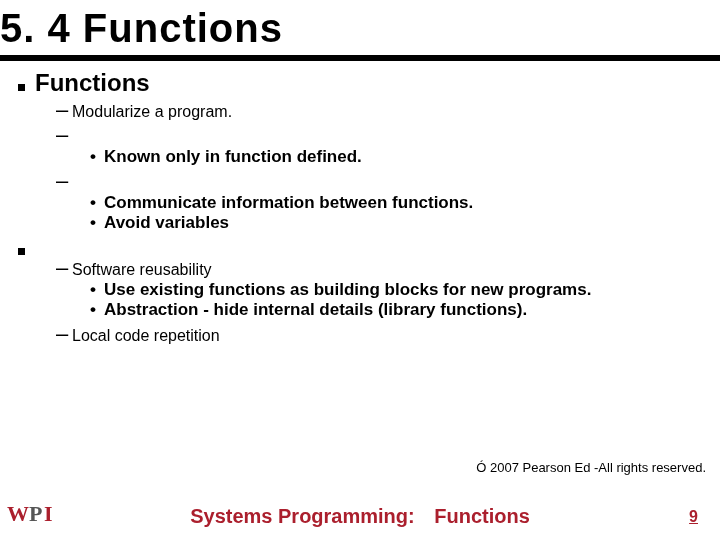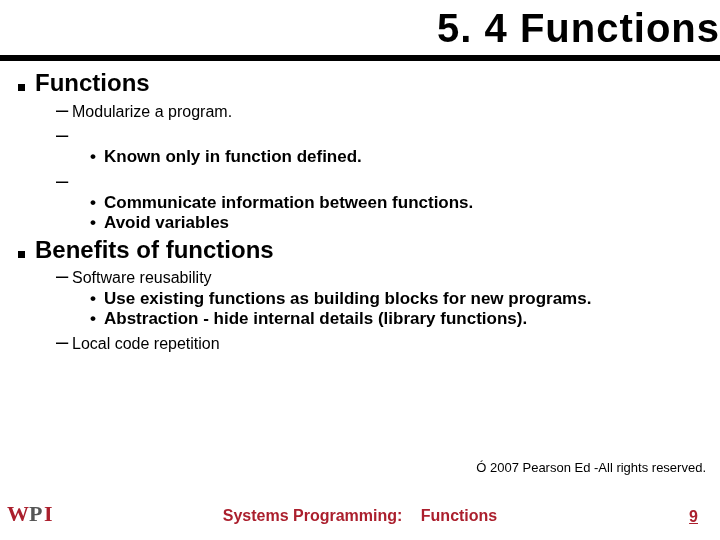--- a/index.html
+++ b/index.html
@@ -6,21 +6,21 @@
   body {
     width: 720px;
     height: 540px;
     background: #fff;
     font-family: "Comic Sans MS", "Comic Sans", cursive, sans-serif;
     position: relative;
     overflow: hidden;
   }
   .title-wrap {
     width: 100%;
-    text-align: right;
+    text-align: left;
     padding-top: 6px;
   }
   .title {
     font-size: 40px;
     font-weight: bold;
     color: #000;
     letter-spacing: 1px;
   }
   .title-underline {
     height: 6px;
@@ -95,21 +95,21 @@
     width: 70px;
     text-align: center;
   }
   .logo-svg { display:inline-block; }
   .footer-center {
     position: absolute;
     left: 0; right: 0;
     text-align: center;
     font-weight: bold;
     color: #ab1f2d;
-    font-size: 16px;
+    font-size: 20px;
     font-family: "Comic Sans MS", cursive, sans-serif;
   }
   .footer-center .sp { color:#ab1f2d; }
   .footer-center .fn { color:#ab1f2d; margin-left: 14px; }
   .page-num {
     position: absolute;
     right: 22px;
     bottom: 14px;
     color: #ab1f2d;
     font-weight: bold;
@@ -167,21 +167,20 @@
       <div>Communicate information between functions.</div>
     </div>
     <div class="dot-row">
       <div class="dot">•</div>
       <div>Avoid variables</div>
     </div>
   </div>
 
   <div class="top-item">
     <div class="square-bullet"></div>
-    <div class="top-label">Benefits of functions</div>
   </div>
   <div class="sub">
     <div class="dash-row">
       <div class="dash">–</div>
       <div class="dash-text">Software reusability</div>
     </div>
   </div>
   <div class="subsub">
     <div class="dot-row">
       <div class="dot">•</div>

